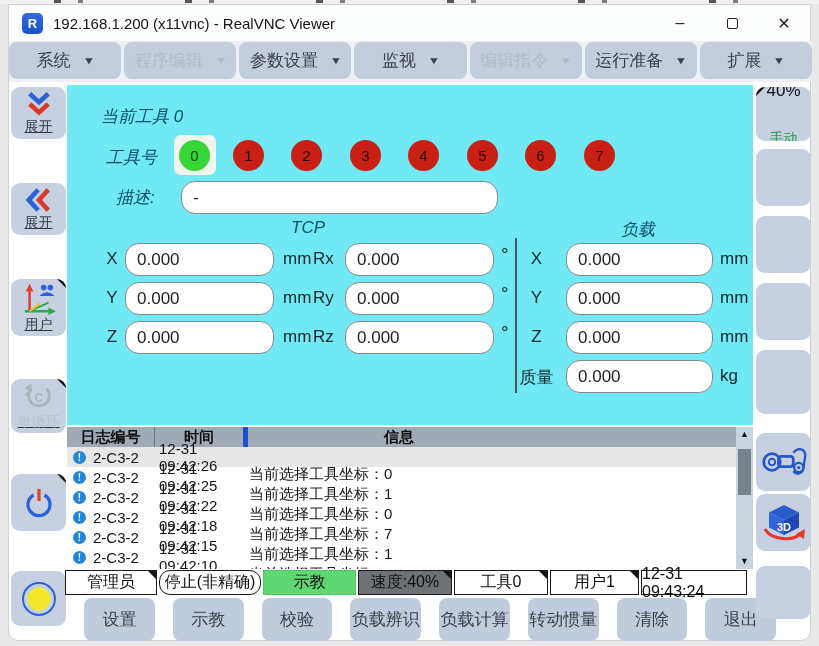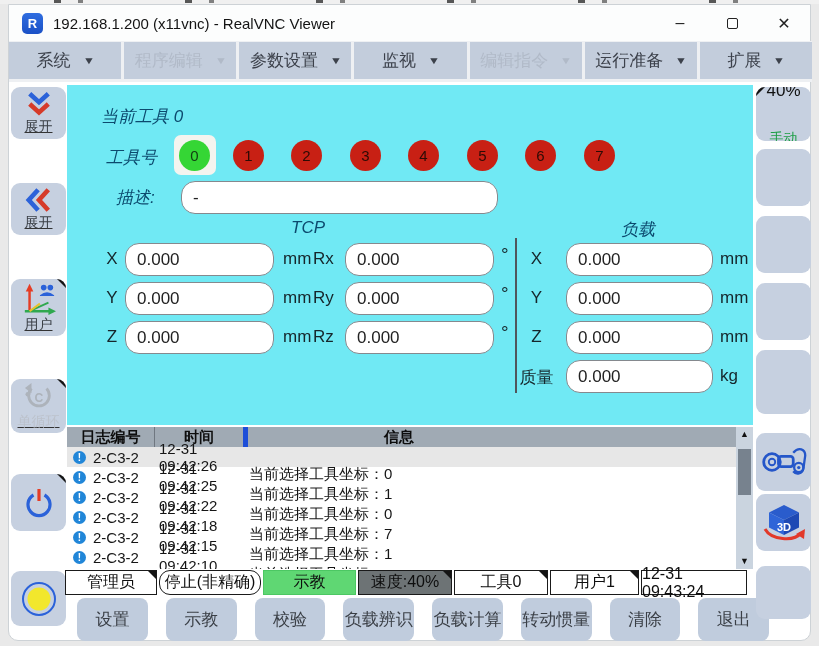--- a/index.html
+++ b/index.html
@@ -20,21 +20,21 @@
   .win-title { font-size:15px; color:#141414; }
   .tb-space { flex:1; }
   .win-btn { width:52px; height:34px; display:flex; align-items:center; justify-content:center;
     font-size:16px; color:#222; cursor:default; }
   .max-glyph { width:11px; height:11px; border:1.6px solid #222; border-radius:2px; display:inline-block; }
 
   
   .menubar { position:absolute; left:0; top:36px; width:803px; height:41px; background:#eef0f3;
     display:flex; gap:3px; padding:1px 0 3px 0; }
   .menu-item { flex:1; background:#c3cddc; display:flex; align-items:center; justify-content:center;
-    font-size:17px; color:#3c414b; }
+    font-size:17px; color:#3c414b;border-radius:8px; }
   .menu-item .caret { font-size:10px; margin-left:13px; transform:scaleX(1.25); }
   .menu-item.disabled { color:#b1bac8; }
 
   
   .side-btn { position:absolute; left:2px; width:55px; background:#c6d0e0; border-radius:9px;
     display:flex; flex-direction:column; align-items:center; justify-content:center;
     font-size:14px; color:#333; overflow:hidden;text-decoration:underline; }
   .rside-btn { position:absolute; left:747px; width:55px; background:#c6d0e0; border-radius:9px;
     display:flex; flex-direction:column; align-items:center; justify-content:center; overflow:hidden;gap:29px; }
   .side-label { font-size:14px; color:#3a3f46; margin-top:1px; }
@@ -88,21 +88,21 @@
 
   
   .statusbar { position:absolute; left:56px; top:565px; height:25px; display:flex; gap:2px; }
   .st { position:relative; height:25px; background:#fff; border:1px solid #1a1a1a;
     display:flex; align-items:center; justify-content:center; font-size:16px; color:#0e0e0e; }
   .st.w1 { width:92px; }  .st.w2 { width:102px;border-radius:11px; } .st.w3 { width:93px; background:#5fd773; border-color:#4cc763; }
   .st.w4 { width:94px; background:#6d7375; } .st.w5 { width:94px; } .st.w6 { width:89px; } .st.w7 { width:106px; }
   .st .tri-tr { border-top-width:8px; border-left-width:8px; }
 
   
-  .bbar { position:absolute; left:68px; top:593px; width:692px; height:43px; display:flex; gap:18px; }
+  .bbar { position:absolute; left:75px; top:593px; width:692px; height:43px; display:flex; gap:18px; }
   .bbtn { flex:1; background:#c0ccdd; border-radius:8px; display:flex; align-items:center; justify-content:center;
     font-size:17px; color:#3a3f46; }
 
   svg { display:block; }
 </style>
 </head>
 <body>
 
 <div class="screen">
   <div class="top-strip"></div>

